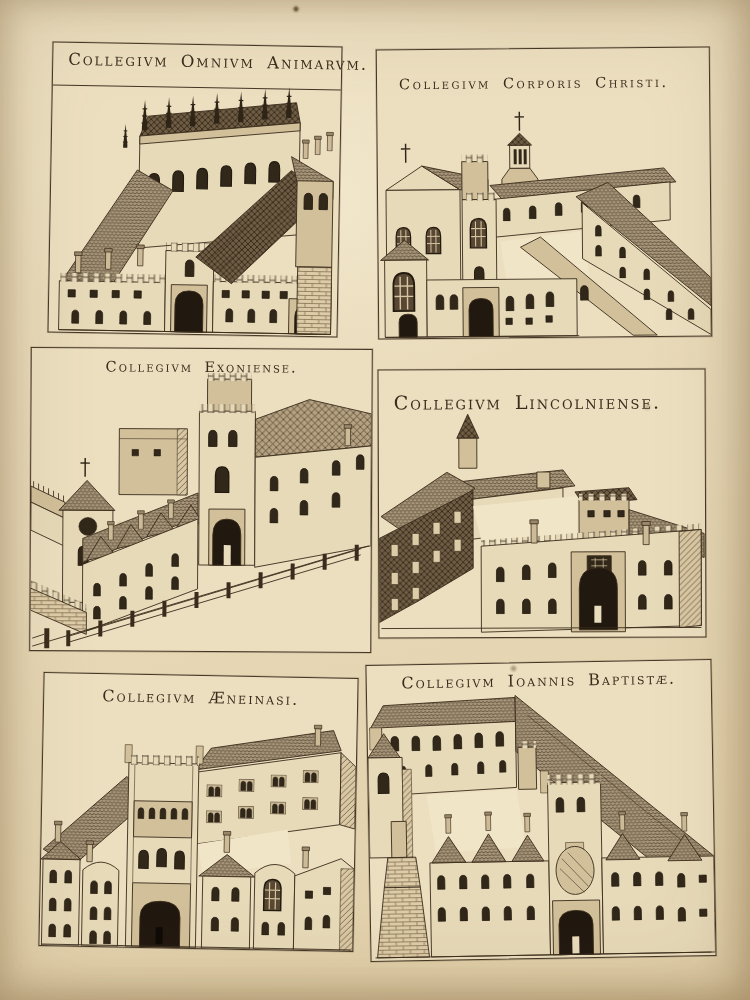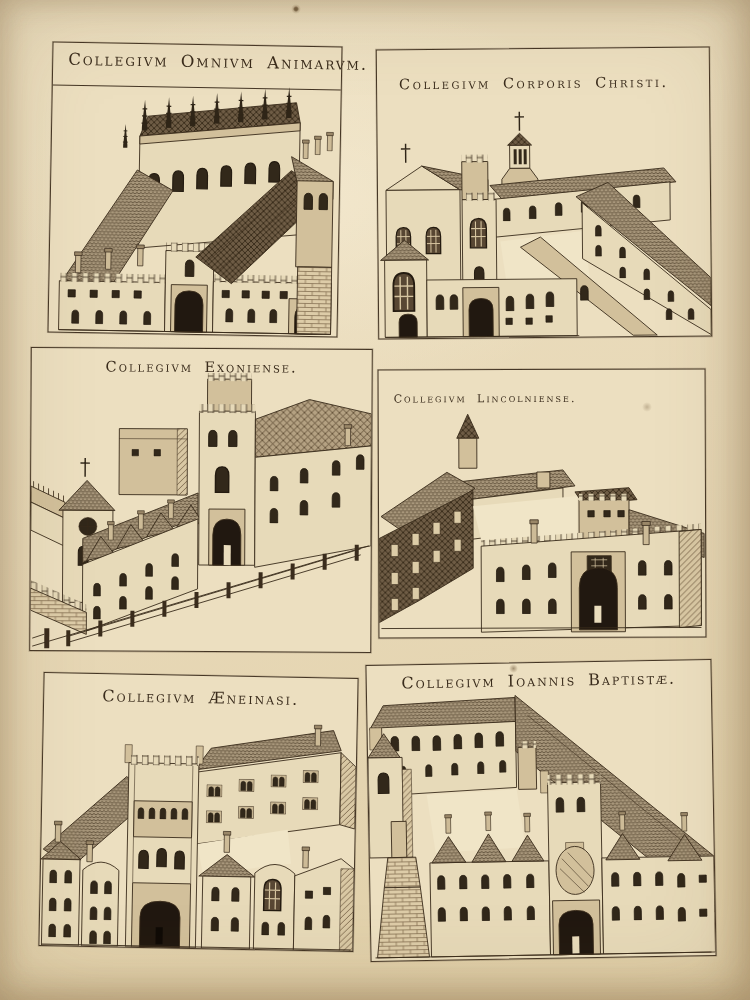--- a/index.html
+++ b/index.html
@@ -19,21 +19,21 @@
   #p2{left:377px;top:48px;width:332px;height:288px;transform:rotate(-.5deg);}
   #p3{left:30px;top:348px;width:340px;height:302px;transform:rotate(.3deg);}
   #p4{left:378px;top:369px;width:326px;height:267px;transform:rotate(-.2deg);}
   #p5{left:41px;top:675px;width:313px;height:272px;transform:rotate(1.1deg);}
   #p6{left:368px;top:662px;width:344px;height:295px;transform:rotate(-1deg);}
   .title{position:absolute;z-index:3;font-variant:small-caps;color:var(--ink,#3a2c1c);
     letter-spacing:2px;word-spacing:5px;white-space:nowrap;line-height:1;}
   #p1 .title{left:15px;top:9px;font-size:16.5px;}
   #p2 .title{left:22px;top:27px;font-size:14.5px;letter-spacing:2.5px;}
   #p3 .title{left:0;right:0;top:11px;text-align:center;font-size:14.5px;}
-  #p4 .title{left:15px;top:23px;font-size:11px;}
+  #p4 .title{left:15px;top:23px;font-size:19px;}
   #p5 .title{left:0;right:0;top:14px;text-align:center;font-size:16px;}
   #p6 .title{left:0;right:0;top:10px;text-align:center;font-size:16px;}
   .rule{position:absolute;left:0;right:0;top:42px;border-top:1.2px solid #443524;}
   svg.art{position:absolute;left:0;top:0;width:100%;height:100%;display:block;}
   .fw{fill:#e7dab9}.fm{fill:#d2c09b}.fcourt{fill:#f0e5c7}.fgate{fill:#211810}
   .fwin{fill:#32281a}.fwlt{fill:#dccca7}
   .ftile{fill:url(#ptTile)}.fdark{fill:url(#ptDark)}.fhatch{fill:url(#ptHatch)}
   .fcross{fill:url(#ptCross)}.fbrick{fill:url(#ptBrick)}.fbat{fill:url(#ptBat)}.fslat{fill:url(#ptSlat)}
   .o{stroke:#3a2c1c;stroke-width:.9;stroke-linejoin:round}
   .o2{stroke:#3a2c1c;stroke-width:.55}

